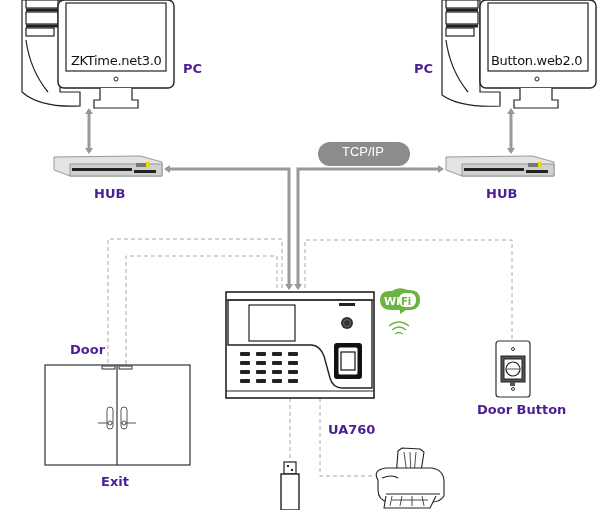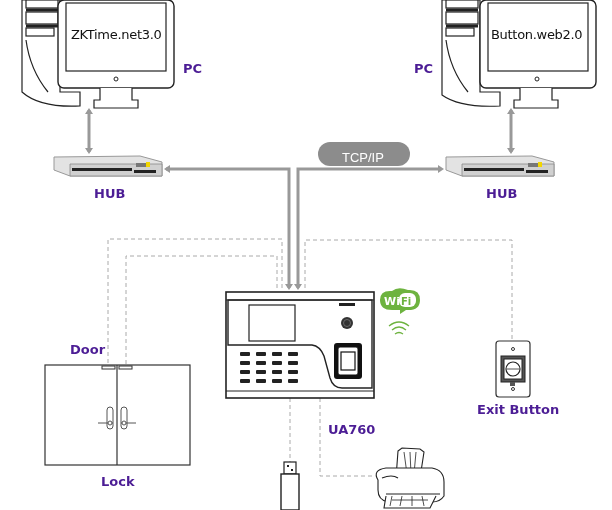--- a/index.html
+++ b/index.html
@@ -1,20 +1,20 @@
 <!DOCTYPE html>
 <html><head>
   <meta charset="utf-8">
   <style>
     html, body { margin: 0; padding: 0; background: #ffffff; }
     body { width: 612px; height: 510px; position: relative; overflow: hidden; font-family: "DejaVu Sans", sans-serif; }
     #diagram { position: absolute; left: 0; top: 0; }
     .lbl { position: absolute; font-family: "DejaVu Sans", sans-serif; color: #4c1d95; white-space: nowrap; font-weight: bold; }
     .lbl-sm { font-size: 13px; }
-    .screen-text { position: absolute; font-family: "DejaVu Sans", sans-serif; font-size: 13px; color: #111; white-space: nowrap; letter-spacing: -0.3px; }
+    .screen-text { position: absolute; font-family: "DejaVu Sans", sans-serif; font-size: 13px; color: #111; white-space: nowrap; letter-spacing: -0.3px; margin-top: 26px; }
     .pill-text { position: absolute; font-family: "Liberation Sans", sans-serif; font-size: 13px; color: #ffffff; white-space: nowrap; }
   </style>
 </head>
 <body>
 
 <svg id="diagram" width="612" height="510" viewBox="0 0 612 510">
   <defs>
     <marker id="arrow" markerWidth="6" markerHeight="6" refX="3" refY="3" orient="auto" markerUnits="userSpaceOnUse">
       <path d="M0,0 L6,3 L0,6 z" fill="#999"></path>
     </marker>
@@ -213,19 +213,19 @@
 
 <div class="screen-text" style="left:71px; top:27px;">ZKTime.net3.0</div>
 <div class="lbl lbl-sm" style="left:183px; top:61px;">PC</div>
 
 <div class="screen-text" style="left:491px; top:27px;">Button.web2.0</div>
 <div class="lbl lbl-sm" style="left:414px; top:61px;">PC</div>
 
 <div class="lbl lbl-sm" style="left:94px; top:186px;">HUB</div>
 <div class="lbl lbl-sm" style="left:486px; top:186px;">HUB</div>
 
-<div class="pill-text" style="left:342px; top:150px;">TCP/IP</div>
+<div class="pill-text" style="left:342px; top:144px;">TCP/IP</div>
 
 <div class="lbl lbl-sm" style="left:328px; top:422px;">UA760</div>
 
 <div class="lbl lbl-sm" style="left:70px; top:342px;">Door</div>
-<div class="lbl lbl-sm" style="left:101px; top:474px;">Lock</div>
-<div class="lbl lbl-sm" style="left:477px; top:402px;">Exit Button</div>
+<div class="lbl lbl-sm" style="left:101px; top:474px;">Exit</div>
+<div class="lbl lbl-sm" style="left:477px; top:402px;">Door Button</div>
 
 </body></html>

